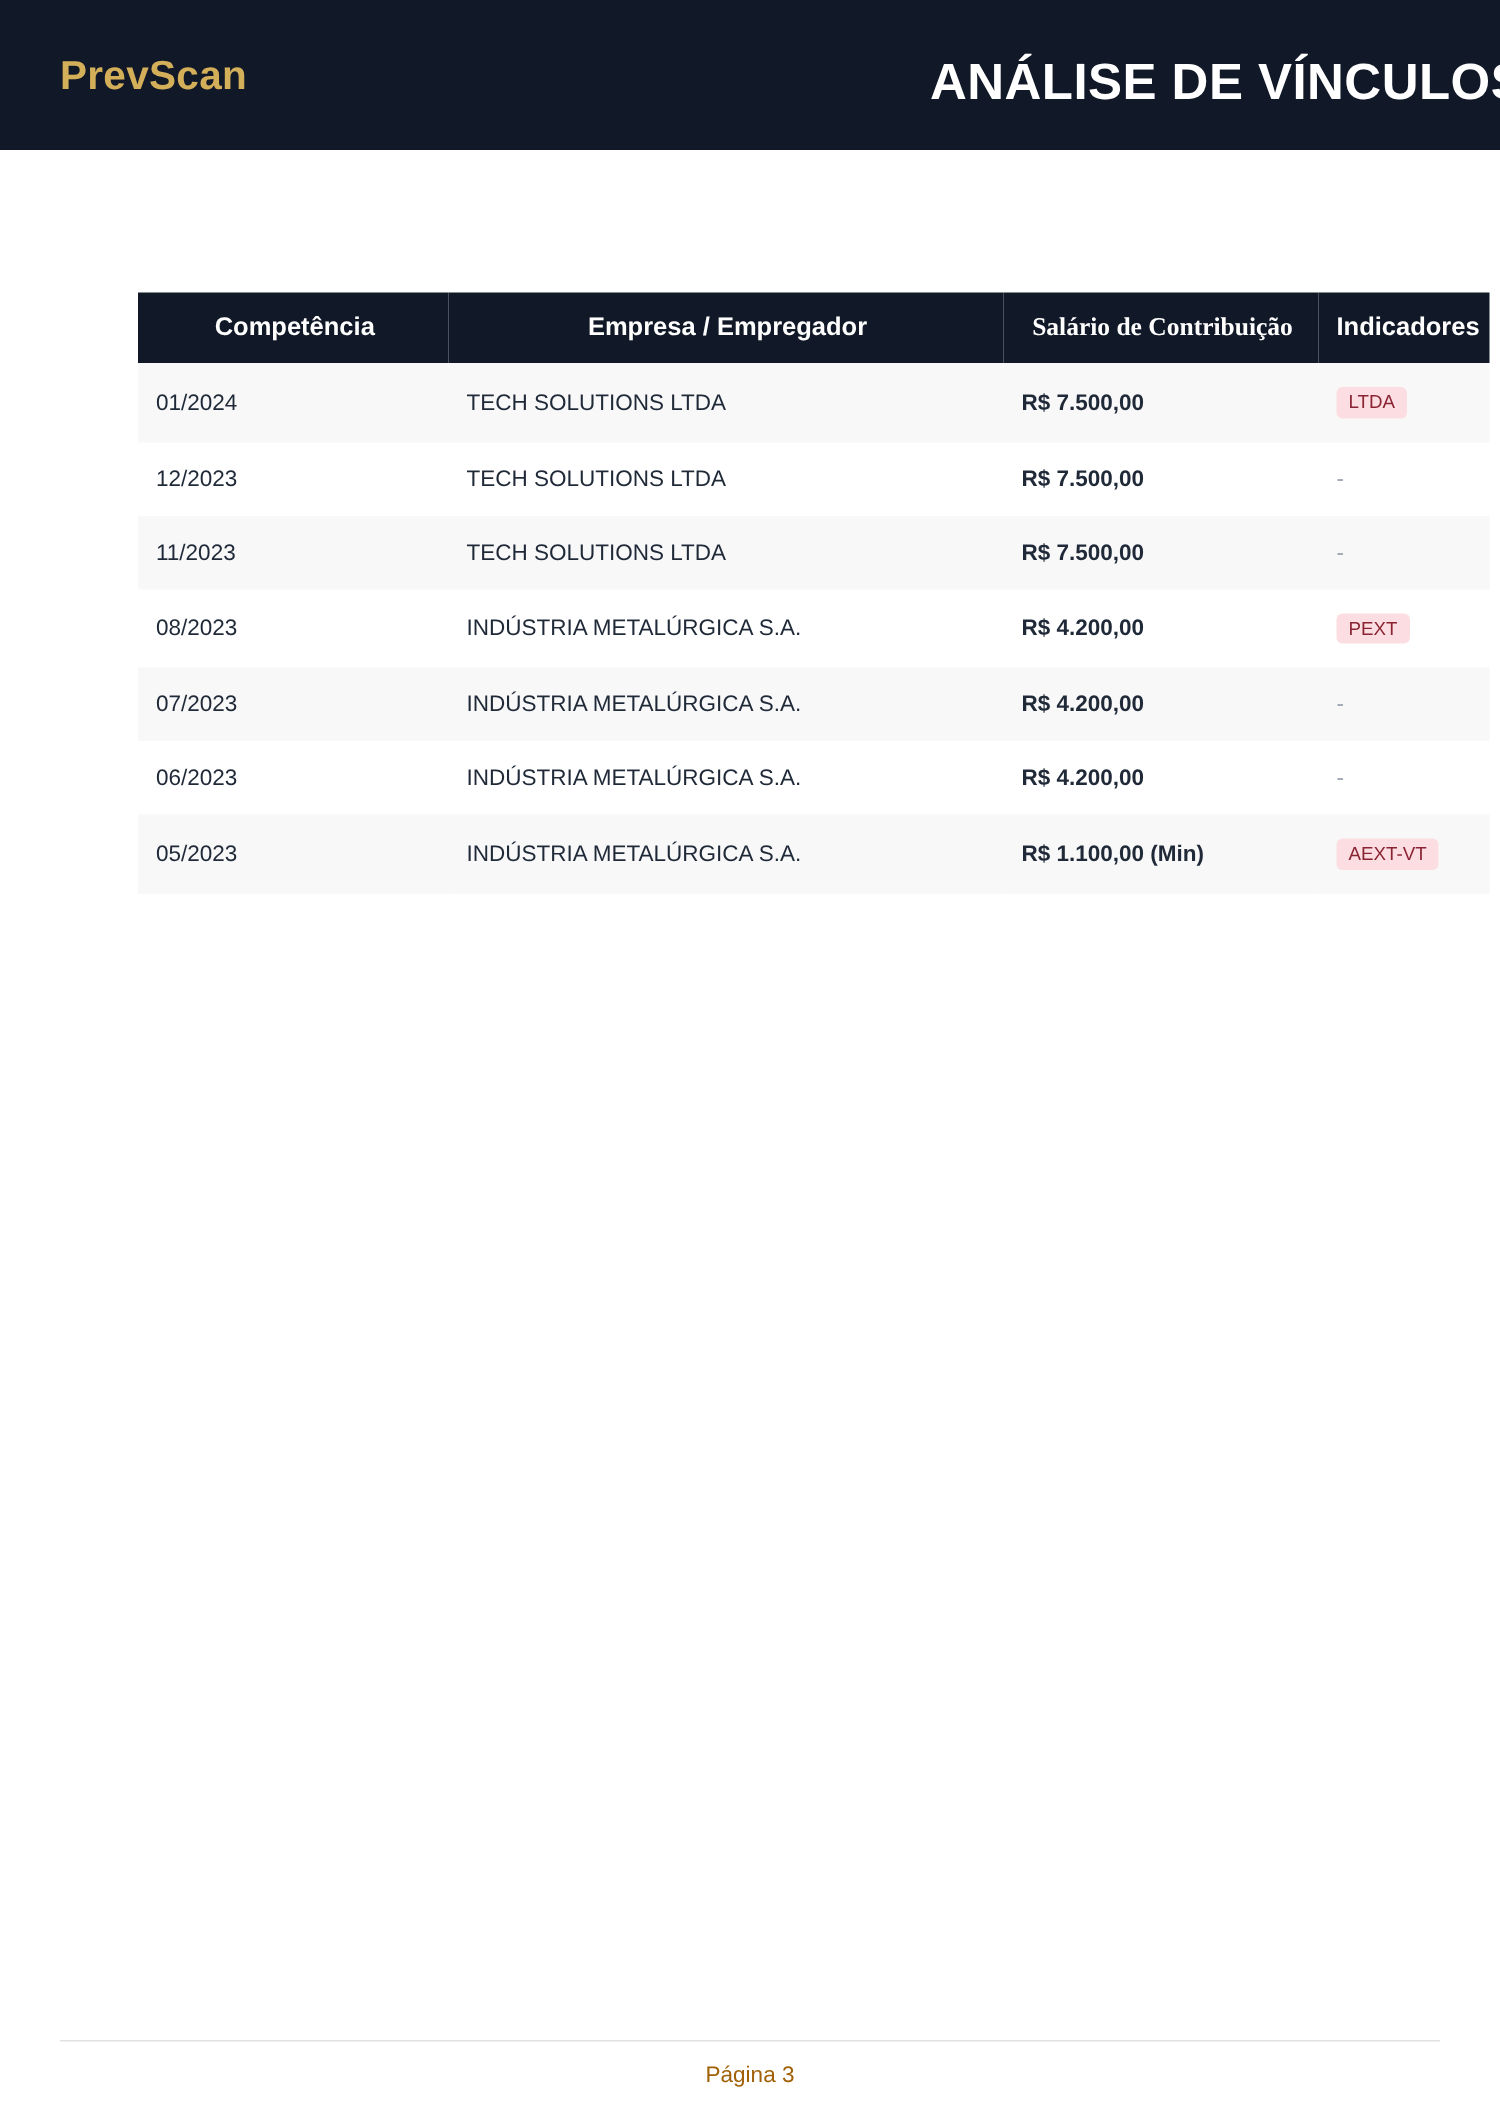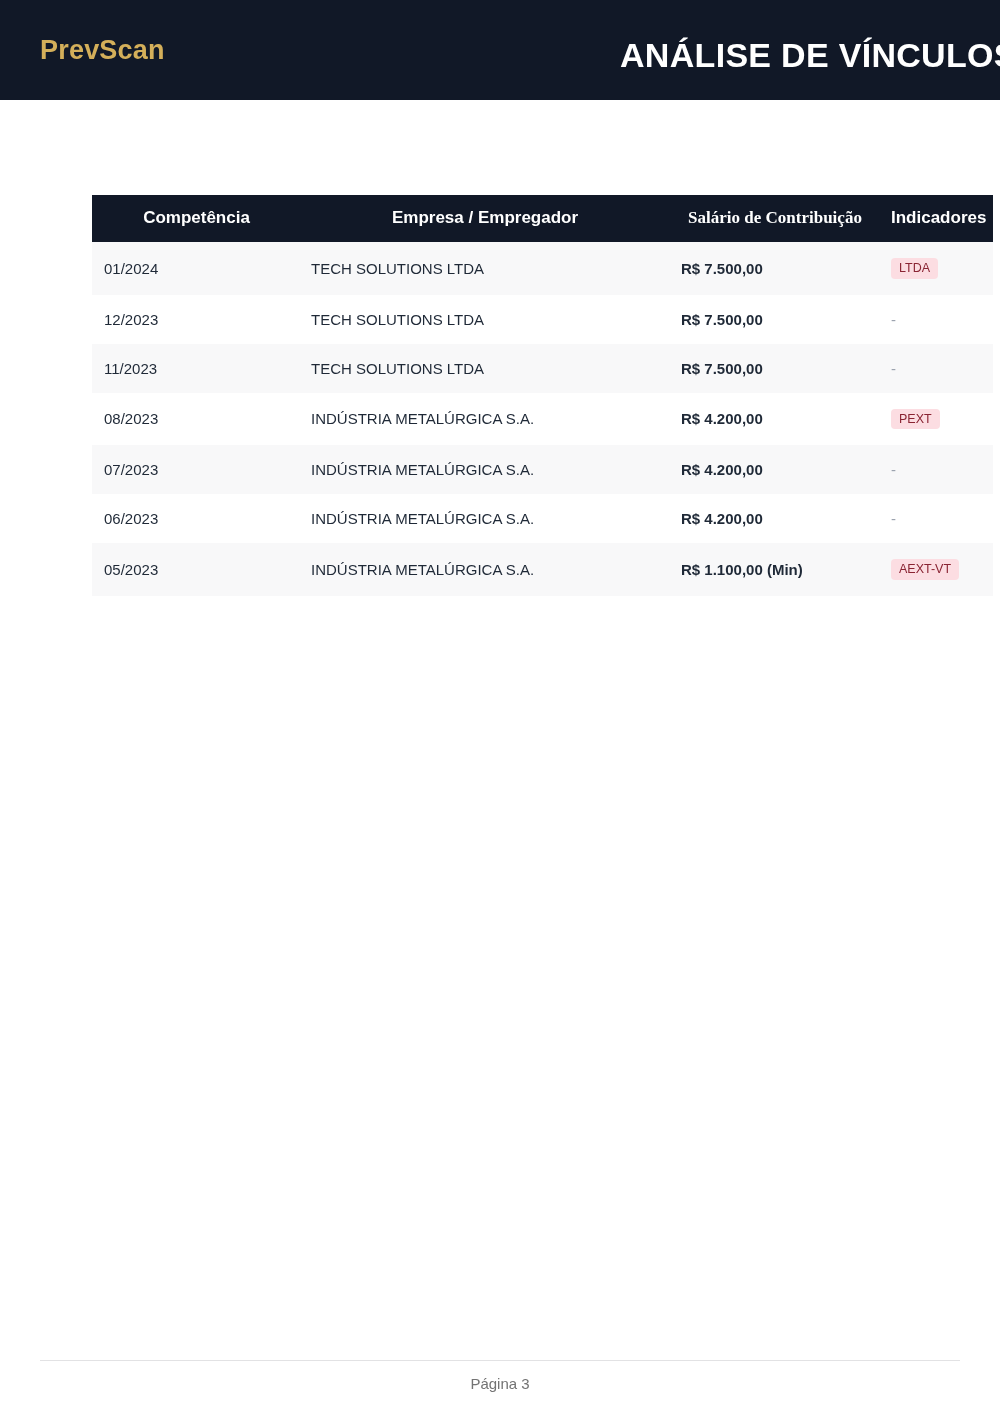--- a/index.html
+++ b/index.html
@@ -110,21 +110,21 @@
     position: absolute;
     left: 40px;
     right: 40px;
     bottom: 22px;
     border-top: 1px solid #e2e2e4;
     padding-top: 14px;
     text-align: center;
   }
   .footer-text {
     font-size: 15px;
-    color: #737373;
+    color: #a16207;
   }
 </style>
 </head>
 <body>
 
 <div class="header">
   <div class="brand">PrevScan</div>
   <div class="header-title">ANÁLISE DE VÍNCULOS</div>
 </div>
 

